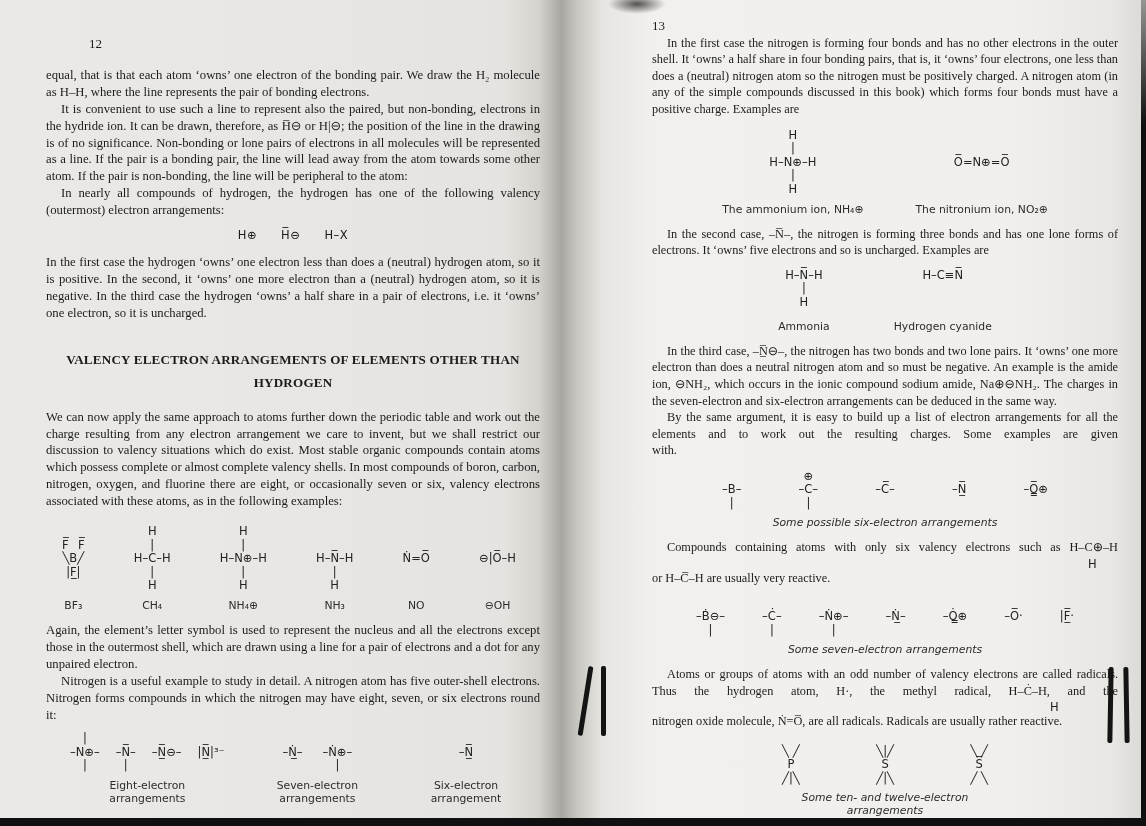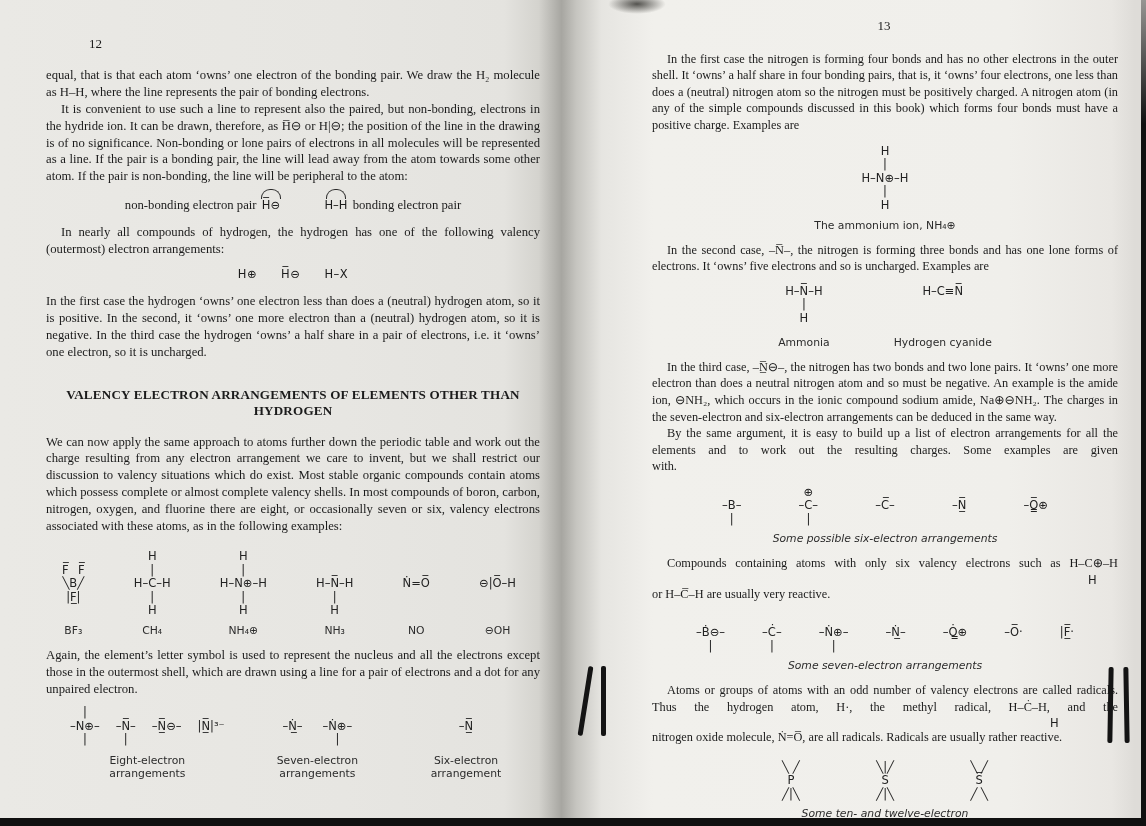--- a/index.html
+++ b/index.html
@@ -12,23 +12,23 @@
     font-family:"Liberation Serif", serif; color:#1b1b1b;
   }
   .page{position:absolute;}
   #left-page{left:46px; top:36px; width:494px; font-size:12.7px; line-height:16.9px;}
   #right-page{left:652px; top:18px; width:466px; font-size:12.3px; line-height:16.6px;}
   p{margin:0; text-align:justify;}
   .indent{text-indent:15px;}
   .force-justify{text-align:justify; text-align-last:justify;}
   .pn{font-size:13px; margin-bottom:14px;}
   #left-page .pn{margin-left:43px;}
-  #right-page .pn{text-align:center; margin-bottom:16px; margin-right:2px;}
+  #right-page .pn{text-align:left; margin-bottom:0; margin-right:2px;}
   .heading{
-    font-weight:bold; text-align:center; font-size:13.1px; line-height:16px;
+    font-weight:bold; text-align:center; font-size:13.1px; line-height:23px;
     margin:26px 10px 15px 10px; letter-spacing:0.2px;
   }
   .formula-line{
     font-family:"DejaVu Sans", sans-serif; font-size:11.5px;
     text-align:center; margin:8px 0 10px 0; letter-spacing:0.5px;
   }
   .arc-row{
     text-align:center; margin:12px 0 10px 0; font-size:12.7px;
   }
   .arc-wrap{position:relative; display:inline-block; padding:0 2px; font-family:"DejaVu Sans", sans-serif; font-size:11.5px;}
@@ -79,27 +79,20 @@
 </head>
 <body>
 
 <div id="spread">
 
   <div class="page" id="left-page">
     <div class="pn">12</div>
     <p>equal, that is that each atom ‘owns’ one electron of the bonding pair. We draw the H₂ molecule as H–H, where the line represents the pair of bonding electrons.</p>
     <p class="indent">It is convenient to use such a line to represent also the paired, but non-bonding, electrons in the hydride ion. It can be drawn, therefore, as H̅⊖ or H|⊖; the position of the line in the drawing is of no significance. Non-bonding or lone pairs of electrons in all molecules will be represented as a line. If the pair is a bonding pair, the line will lead away from the atom towards some other atom. If the pair is non-bonding, the line will be peripheral to the atom:</p>
 
-    <div class="arc-row">
-      <span>non-bonding electron pair</span>
-      <span class="arc-wrap"><span class="arc"></span><span>H̅⊖</span></span>
-      <span class="gap-md"></span>
-      <span class="arc-wrap"><span class="arc"></span><span>H–H</span></span>
-      <span>bonding electron pair</span>
-    </div>
 
     <p class="indent">In nearly all compounds of hydrogen, the hydrogen has one of the following valency (outermost) electron arrangements:</p>
     <div class="formula-line">H⊕  H̅⊖  H–X</div>
     <p>In the first case the hydrogen ‘owns’ one electron less than does a (neutral) hydrogen atom, so it is positive. In the second, it ‘owns’ one more electron than a (neutral) hydrogen atom, so it is negative. In the third case the hydrogen ‘owns’ a half share in a pair of electrons, i.e. it ‘owns’ one electron, so it is uncharged.</p>
 
     <div class="heading">VALENCY ELECTRON ARRANGEMENTS OF ELEMENTS OTHER THAN HYDROGEN</div>
 
     <p>We can now apply the same approach to atoms further down the periodic table and work out the charge resulting from any electron arrangement we care to invent, but we shall restrict our discussion to valency situations which do exist. Most stable organic compounds contain atoms which possess complete or almost complete valency shells. In most compounds of boron, carbon, nitrogen, oxygen, and fluorine there are eight, or occasionally seven or six, valency electrons associated with these atoms, as in the following examples:</p>
 
     <div class="fig" style="padding:0 24px 0 16px; margin-top:14px;">
@@ -151,20 +144,21 @@
         <div class="item">
           <div class="box box-lg">
               <div class="struct">⊖|O̅–H</div>
             </div>
           <div class="fig-label">⊖OH</div>
         </div>
       </div>
     </div>
 
     <p>Again, the element’s letter symbol is used to represent the nucleus and all the electrons except those in the outermost shell, which are drawn using a line for a pair of electrons and a dot for any unpaired electron.</p>
+    <p class="indent">Nitrogen is a useful example to study in detail. A nitrogen atom has five outer-shell electrons. Nitrogen forms compounds in which the nitrogen may have eight, seven, or six electrons round it:</p>
 
     <div class="fig" style="padding:0 18px 0 24px; margin-top:8px;">
       <div class="fig-row">
         <div class="group">
           <div class="group-items" style="gap:16px;">
             <div class="box box-sm">
                 <div class="struct">|
 –N⊕–
 |</div>
               </div>
@@ -215,20 +209,26 @@
       <div class="fig-row" style="justify-content:center; gap:52px;">
         <div class="item">
           <div class="box box-lg">
               <div class="struct">H
 |
 H–N⊕–H
 |
 H</div>
             </div>
           <div class="fig-label">The ammonium ion, NH₄⊕</div>
+        </div>
+        <div class="item">
+          <div class="box box-lg">
+              <div class="struct">O̅=N⊕=O̅</div>
+            </div>
+          <div class="fig-label">The nitronium ion, NO₂⊕</div>
         </div>
       </div>
     </div>
 
     <p class="indent">In the second case, –N̅–, the nitrogen is forming three bonds and has one lone forms of electrons. It ‘owns’ five electrons and so is uncharged. Examples are</p>
 
     <div class="fig">
       <div class="fig-row" style="justify-content:center; gap:64px;">
         <div class="item">
           <div class="box box-md">

